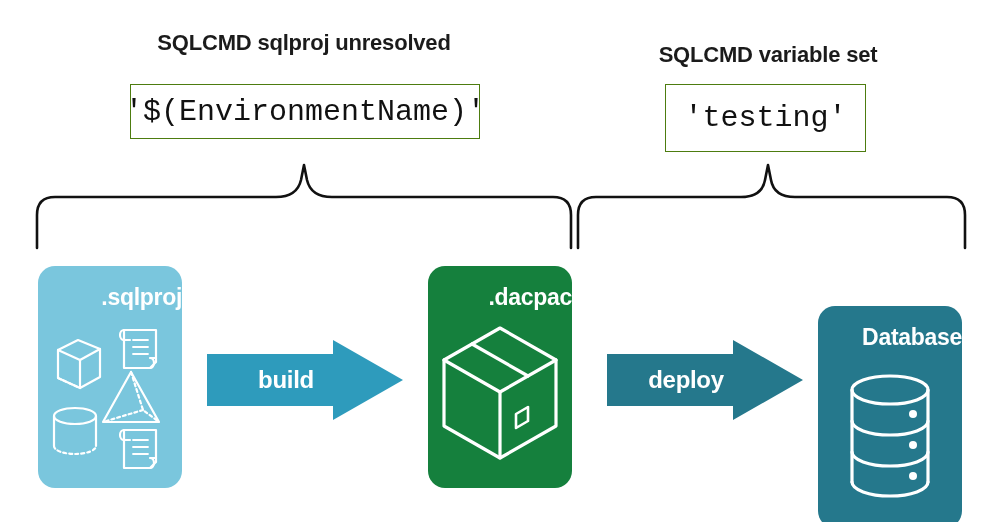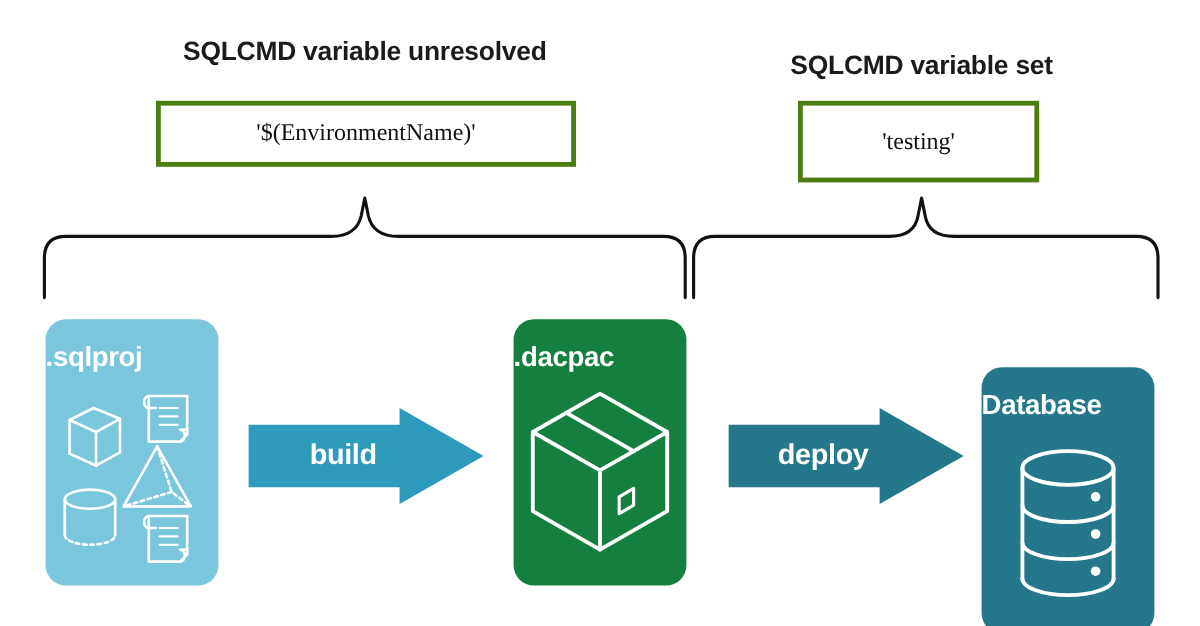--- a/index.html
+++ b/index.html
@@ -35,27 +35,27 @@
     white-space: nowrap;
     line-height: 1;
   }
   #heading-left  { left: 0px;   top: 32px; width: 608px; }
   #heading-right { left: 570px; top: 44px; width: 396px; }
 
   
   .code-box {
     position: absolute;
     box-sizing: border-box;
-    border: 4px solid #4d7c0f;
+    border: 1px solid #4d7c0f;
     background: #ffffff;
     display: flex;
     align-items: center;
     justify-content: center;
-    font-family: Liberation Serif, serif;
-    font-size: 20px;
+    font-family: Liberation Mono, monospace;
+    font-size: 30px;
     color: #111111;
     letter-spacing: 0px;
     white-space: nowrap;
   }
   #code-box-left  { left: 130px; top: 84px; width: 350px; height: 55px; }
   #code-box-right { left: 665px; top: 84px; width: 201px; height: 68px; }
 
   
   .brace-svg {
     position: absolute;
@@ -77,21 +77,21 @@
   }
   #box-sqlproj  { left: 38px;  background: #7ac6dd; }
   #box-dacpac   { left: 428px; background: #15803d; }
   #box-database { left: 818px; background: #25788c; margin-top: 40px; }
 
   .box-label {
     position: absolute;
     top: 20px;
     left: 0;
     width: 100%;
-    text-align: left;
+    text-align: right;
     font-family: "Liberation Sans", sans-serif;
     font-weight: bold;
     font-size: 23px;
     color: #ffffff;
     letter-spacing: -0.3px;
     line-height: 1;
     white-space: nowrap;
   }
 
   .box-art {
@@ -128,21 +128,21 @@
     letter-spacing: -0.3px;
     white-space: nowrap;
     pointer-events: none;
   }
 </style>
 </head>
 <body>
 
 <div class="stage">
 
-  <div class="heading" id="heading-left">SQLCMD variable unresolved</div>
+  <div class="heading" id="heading-left">SQLCMD sqlproj unresolved</div>
   <div class="heading" id="heading-right">SQLCMD variable set</div>
 
   <div class="code-box" id="code-box-left">'$(EnvironmentName)'</div>
   <div class="code-box" id="code-box-right">'testing'</div>
 
   <svg class="brace-svg" viewBox="0 0 1000 110">
 
     <path d="M 37,108
              L 37,75
              Q 37,57 55,57

